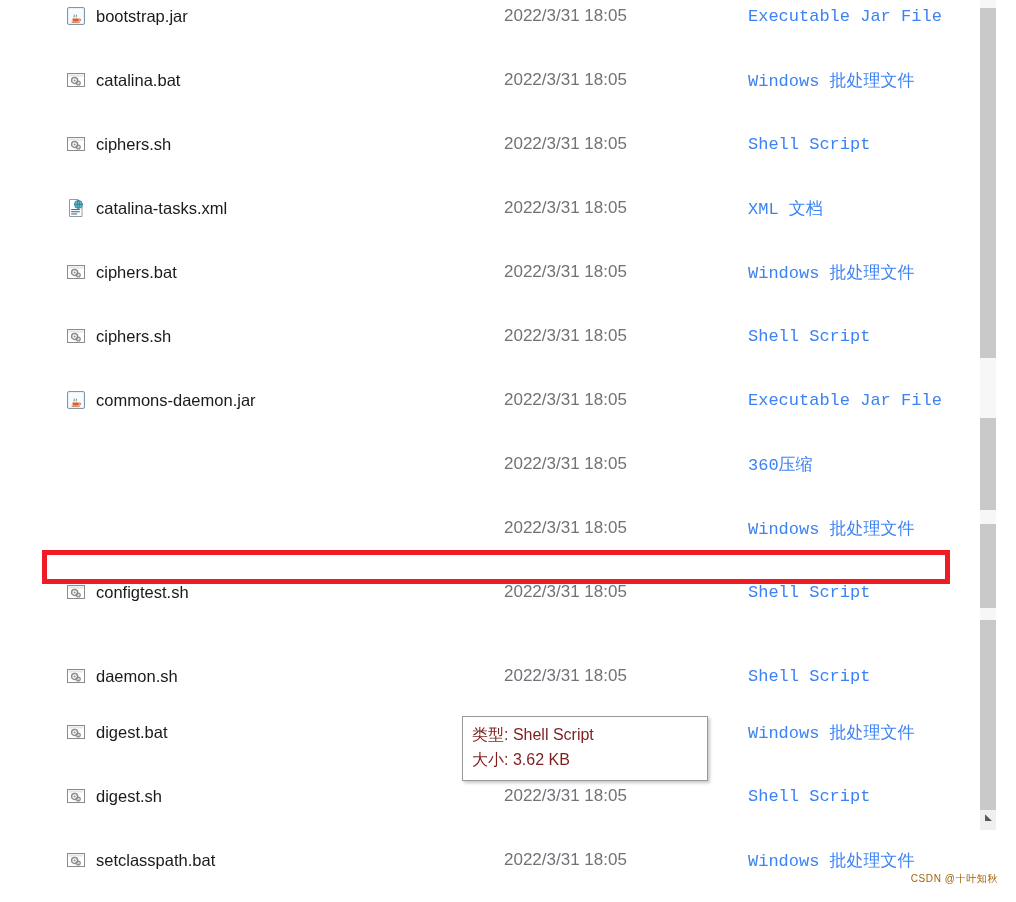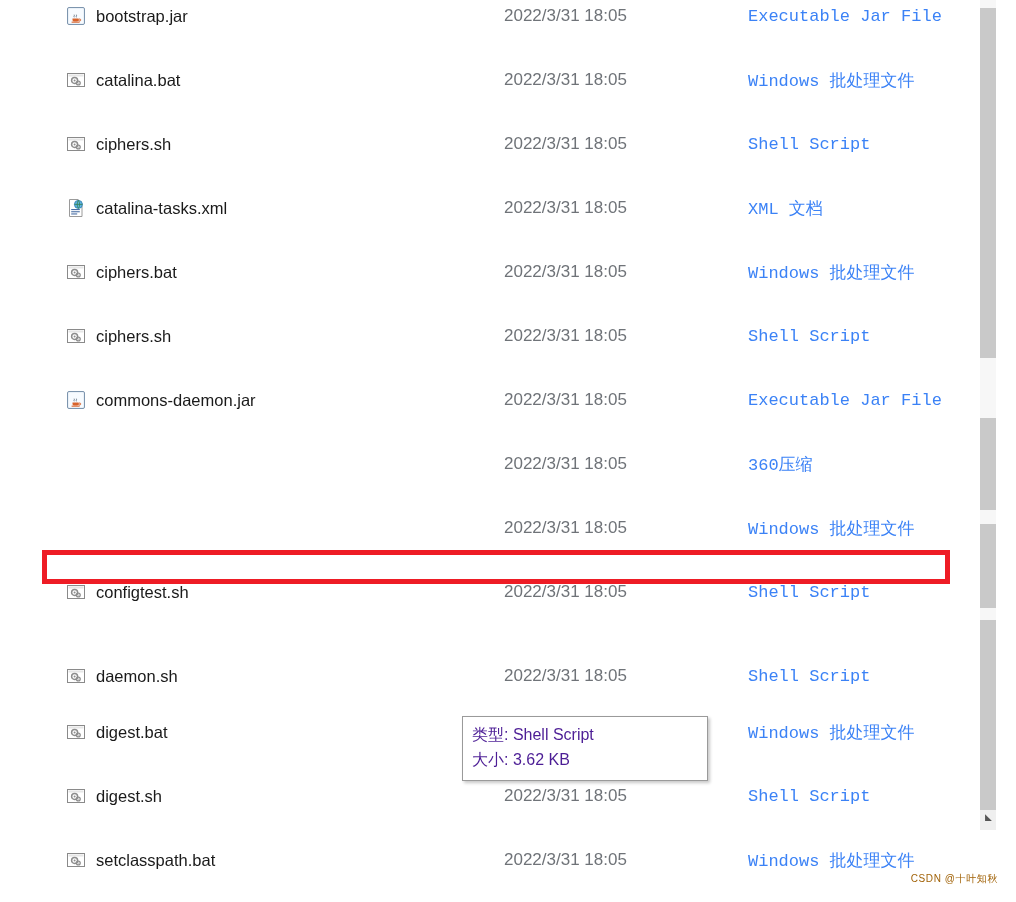--- a/index.html
+++ b/index.html
@@ -96,21 +96,21 @@
     position: absolute;
     left: 462px;
     top: 716px;
     width: 246px;
     box-sizing: border-box;
     background: #ffffff;
     border: 1px solid #9a9a9a;
     padding: 6px 9px 7px 9px;
     box-shadow: 2px 2px 3px rgba(0,0,0,0.22);
     font-size: 16px;
-    color: #4c1d95;
+    color: #7f1d1d;
     line-height: 1.55;
     white-space: nowrap;
   }
   #tooltip div { }
 
   
   #scrollbar {
     position: absolute;
     left: 980px;
     top: 0;

